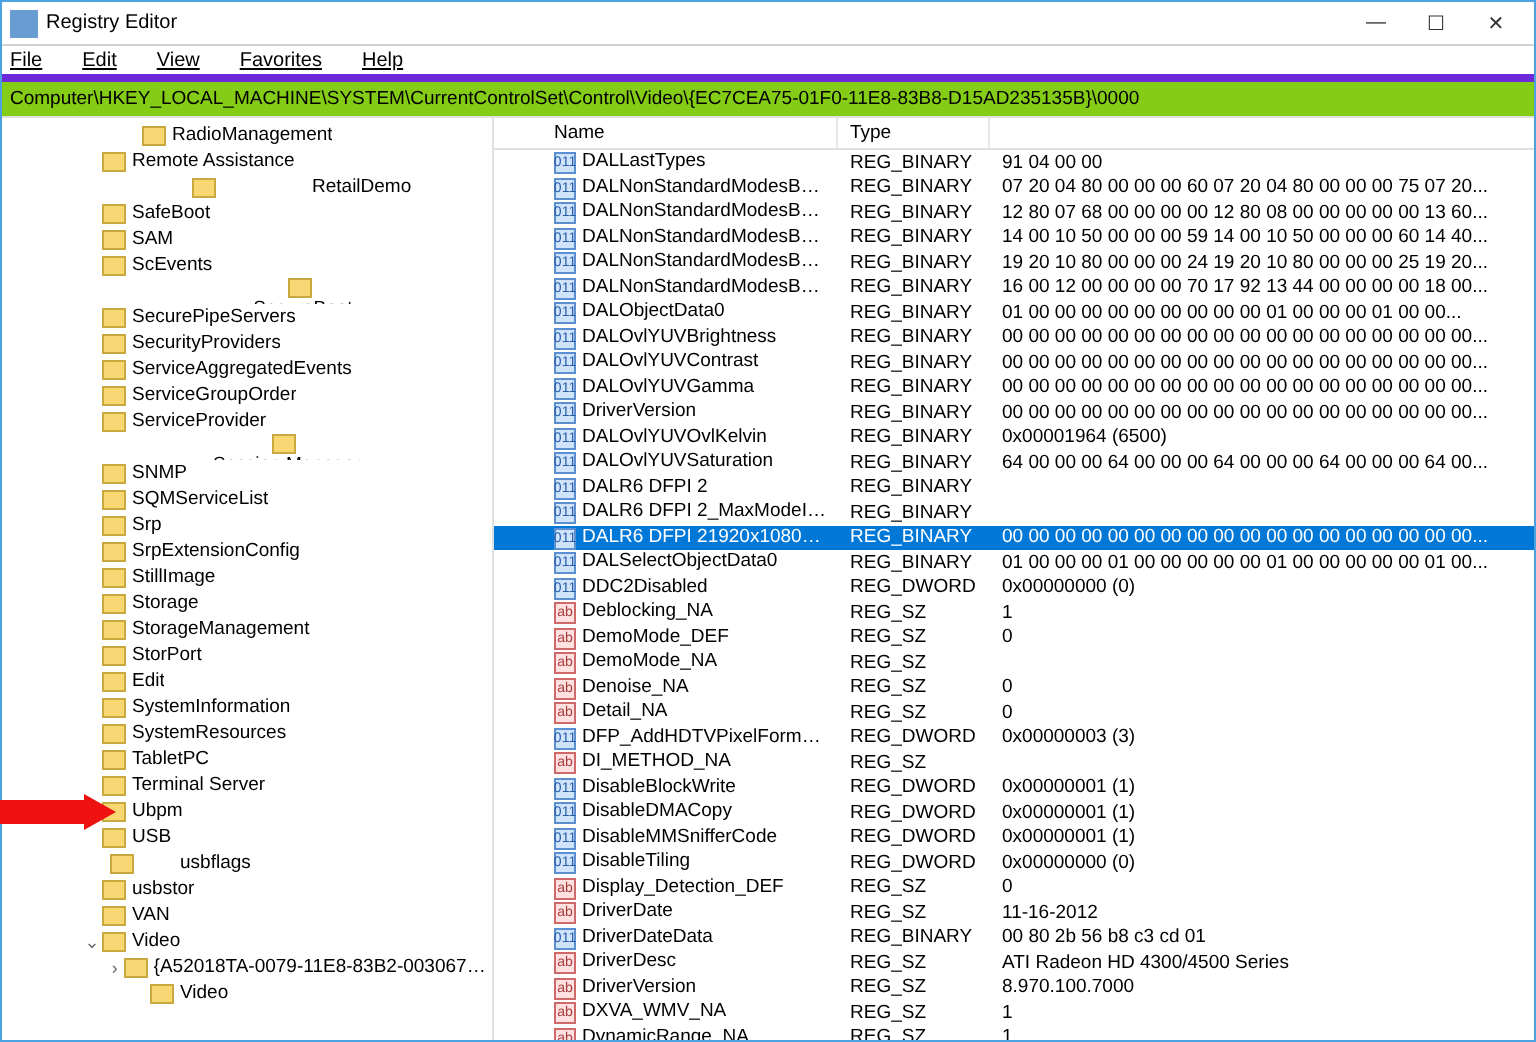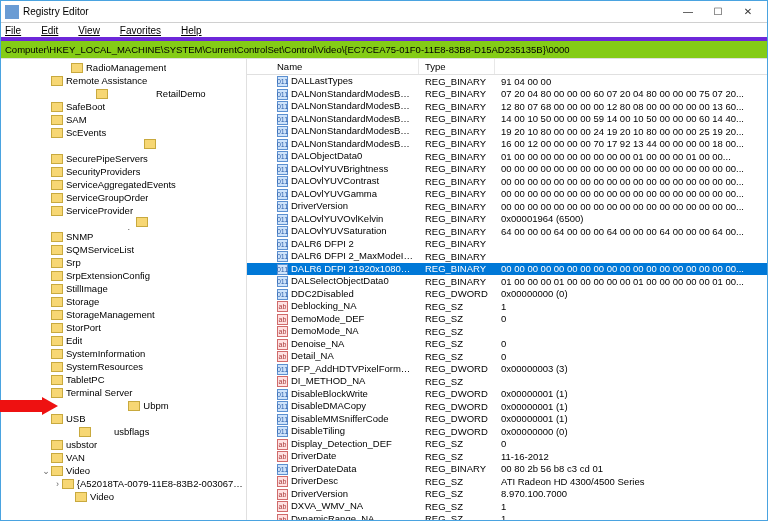--- a/index.html
+++ b/index.html
@@ -185,31 +185,31 @@
         <div class="tree-item" style="padding-left: 40px;">
           <span class="exp"></span>
           <span class="fld"></span>
           <span class="lbl">TabletPC</span>
         </div>
         <div class="tree-item" style="padding-left: 40px;">
           <span class="exp"></span>
           <span class="fld"></span>
           <span class="lbl">Terminal Server</span>
         </div>
-        <div class="tree-item" style="padding-left: 40px; justify-content: center;">
+        <div class="tree-item" style="padding-left: 40px;">
           <span class="exp"></span>
           <span class="fld"></span>
           <span class="lbl">Ubpm</span>
         </div>
         <div class="tree-item" style="padding-left: 40px;">
           <span class="exp"></span>
           <span class="fld"></span>
           <span class="lbl">USB</span>
         </div>
-        <div class="tree-item" style="padding-left: 48px; gap: 20px;">
+        <div class="tree-item" style="padding-left: 24px; gap: 20px;">
           <span class="exp"></span>
           <span class="fld"></span>
           <span class="lbl">usbflags</span>
         </div>
         <div class="tree-item" style="padding-left: 40px;">
           <span class="exp"></span>
           <span class="fld"></span>
           <span class="lbl">usbstor</span>
         </div>
         <div class="tree-item" style="padding-left: 40px;">

